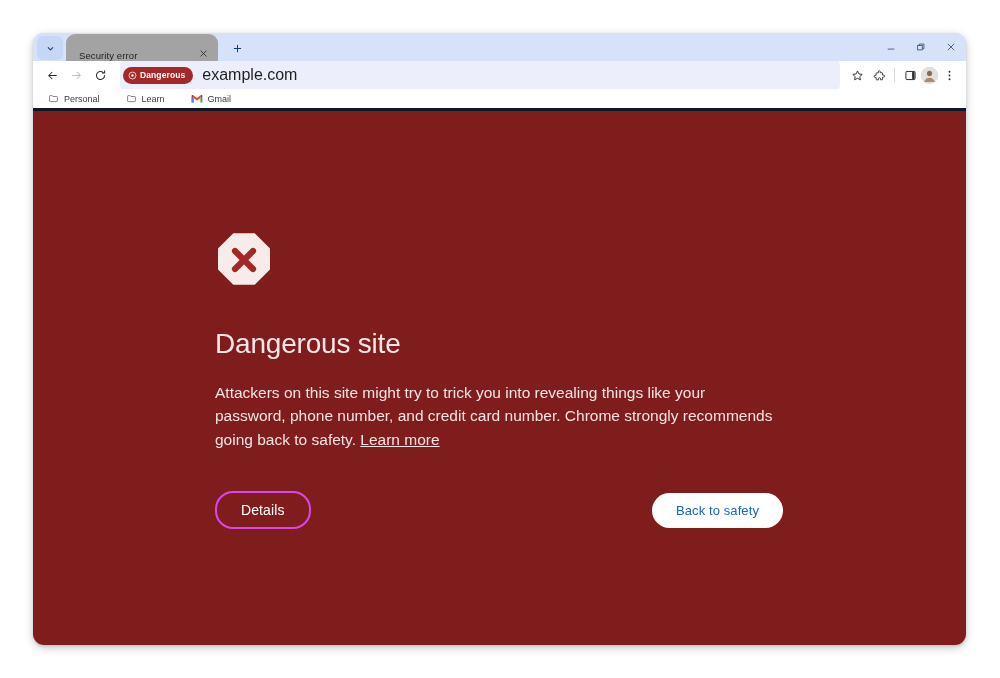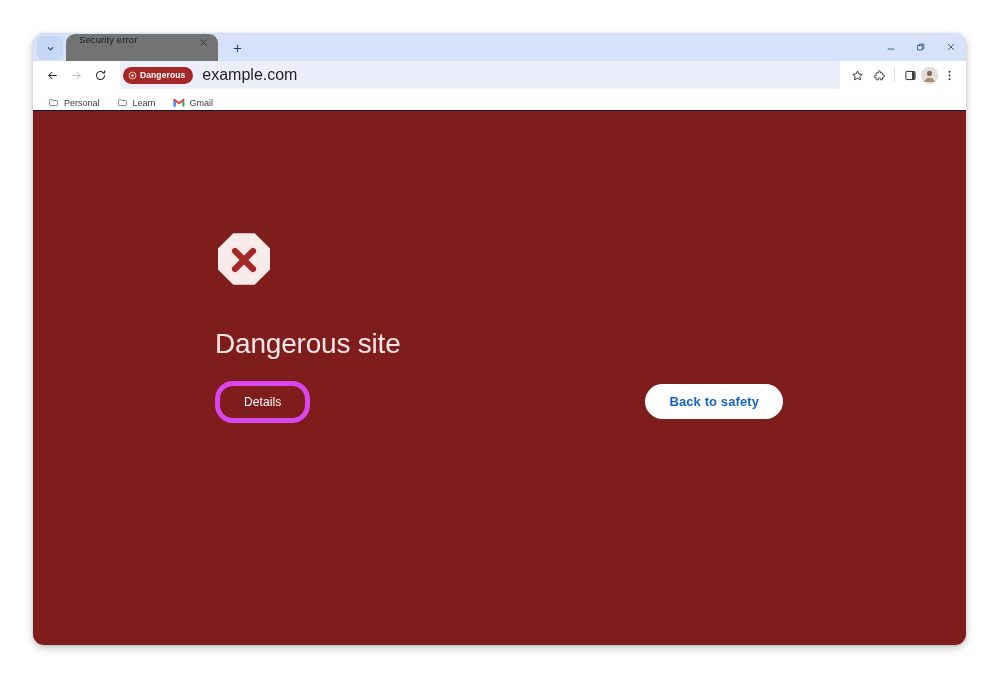--- a/index.html
+++ b/index.html
@@ -43,24 +43,24 @@
     border-radius: 6px;
     background: #c6d6f5;
     display: flex; align-items: center; justify-content: center;
     margin-bottom: 1px;
     cursor: pointer;
   }
 
   .tab {
     height: 27px;
     width: 152px;
-    background: #737373;
+    background: #a3a3a3;
     border-radius: 9px 9px 0 0;
     display: flex;
-    align-items: flex-start;
+    align-items: flex-end;
     padding: 0 7px 0 13px;
     margin-left: 3px;
     position: relative;
   }
   .tab-title {
     font-size: 9.5px;
     color: #1f1f1f;
     flex: 1;
     white-space: nowrap;
     overflow: hidden;
@@ -168,25 +168,25 @@
     flex: 0 0 17px;
     background: #cfcfcf;
     display: flex; align-items: center; justify-content: center;
   }
 
   
   #bookmarks-bar {
     height: 22px;
     background: #ffffff;
     display: flex;
-    align-items: flex-end;
+    align-items: center;
     padding-left: 8px;
-    gap: 3px;
+    gap: 12px;
     flex: 0 0 22px;
-    border-bottom: 1px solid #0f172a;
+    border-bottom: 3px solid #0f172a;
   }
   .bookmark {
     display: flex;
     align-items: center;
     gap: 5px;
     padding: 2px 7px;
     border-radius: 5px;
     cursor: pointer;
   }
   .bookmark-label {
@@ -232,36 +232,36 @@
     cursor: pointer;
   }
 
   #button-row {
     display: flex;
     justify-content: space-between;
     align-items: center;
     width: 568px;
   }
   #details-button {
-    border: 5px solid #d946ef;
+    border: 2px solid #d946ef;
     background: transparent;
     color: #ffffff;
-    font-size: 12px;
+    font-size: 14px;
     font-family: "Liberation Sans", sans-serif;
     padding: 9px 24px;
     border-radius: 18px;
     cursor: pointer;
     letter-spacing: 0.1px;
   }
   #back-to-safety-button {
     border: none;
     background: #ffffff;
     color: #1565c0;
     font-size: 13px;
-    font-weight: bold;
+    font-weight: normal;
     font-family: "Liberation Sans", sans-serif;
     padding: 10px 24px;
     border-radius: 18px;
     cursor: pointer;
     letter-spacing: 0.1px;
   }
 </style>
 </head>
 <body>
 
@@ -415,20 +415,21 @@
 
       <div id="warning-icon">
         <svg width="58" height="58" viewBox="0 0 58 58">
           <path d="M18.3 2.2h21.4L55 17.4v21.2L39.7 53.8H18.3L3 38.6V17.4z" fill="#f7ecea"></path>
           <path d="M20 20l18 18M38 20L20 38" fill="none" stroke="#a52726" stroke-width="6.2" stroke-linecap="round"></path>
         </svg>
       </div>
 
       <h1 id="page-heading">Dangerous site</h1>
 
+      <p id="page-body"><span>Attackers on this site might try to trick you into revealing things like your password, phone number, and credit card number. Chrome strongly recommends going back to safety. </span><a id="learn-more-link">Learn more</a></p>
 
       <div id="button-row">
         <button id="details-button">Details</button>
         <button id="back-to-safety-button">Back to safety</button>
       </div>
 
     </div>
   </div>
 
 </div>

